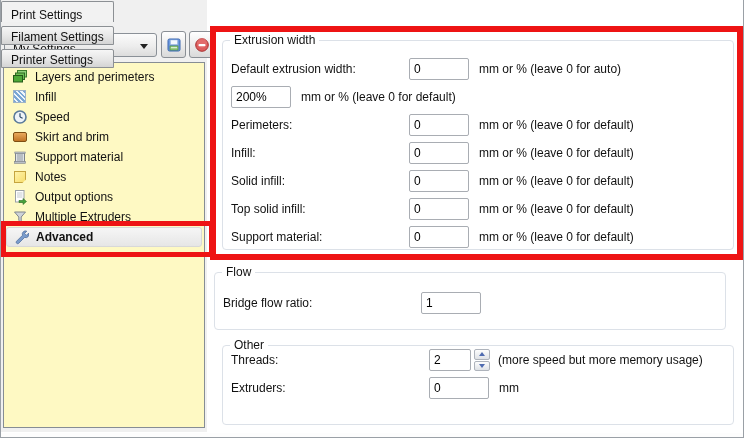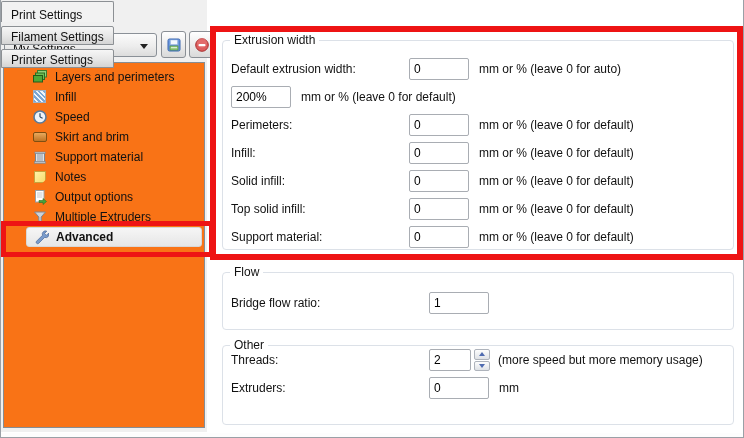--- a/index.html
+++ b/index.html
@@ -24,22 +24,22 @@
   .combo{position:absolute;left:4px;top:33px;width:153px;height:24px;border:1px solid #8a9097;
          border-radius:3px;background:linear-gradient(#fbfbfb,#ededed 55%,#dcdcdc);
          display:flex;align-items:flex-end;padding-left:8px;}
   .combo .arrow{position:absolute;right:8px;top:10px;width:0;height:0;
          border-left:4px solid transparent;border-right:4px solid transparent;border-top:5px solid #222;}
   .tool-btn{position:absolute;top:31px;width:25px;height:27px;border:1px solid #8a8f95;border-radius:3px;
          background:linear-gradient(#ffffff,#e9e9e9 60%,#dadada);display:flex;align-items:center;justify-content:center;}
   .tool-btn.save{left:161px;} .tool-btn.del{left:189px;}
 
   
-  .listbox{position:absolute;left:3px;top:62px;width:202px;height:366px;background:#f97316;
-           border:1px solid #868d94;padding-top:4px;padding-left:20px;}
+  .listbox{position:absolute;left:3px;top:62px;width:202px;height:366px;background:#fef9c3;
+           border:1px solid #868d94;padding-top:4px;}
   .litem{height:20px;display:flex;align-items:center;gap:7px;padding-left:6px;margin:0 2px;border-radius:3px;}
   .litem.selected{background:linear-gradient(#f6f6f6,#e6e6e6);border:1px solid #d8d8d8;height:20px;font-weight:bold;}
   .licon{width:16px;height:16px;flex:0 0 16px;display:inline-block;position:relative;}
 
   
   .ic-infill{width:13px;height:13px;margin:1px;border:1px solid #9fb3c8;
      background:repeating-linear-gradient(45deg,#7ba7d4 0,#7ba7d4 1.5px,#eef4fa 1.5px,#eef4fa 3.5px);}
   .ic-box{width:14px;height:10px;margin:3px 1px;border:1px solid #7e4e12;border-radius:2px;
      background:linear-gradient(#e9a95c,#c07425);}
   .ic-note{width:12px;height:12px;margin:2px;border:1px solid #c5a43e;
@@ -48,21 +48,21 @@
 
   
   .anno{position:absolute;border-style:solid;border-color:#ee1414;pointer-events:none;z-index:20;background:transparent;}
   .anno.adv{left:1px;top:221px;width:213px;height:36px;border-width:5px;}
   .anno.ext{left:210px;top:26px;width:533px;height:234px;border-width:6px;}
 
   
   .group{position:absolute;border:1px solid #dce1e8;border-radius:4px;background:#fff;}
   .group .gtitle{position:absolute;top:-8px;left:7px;background:#fff;padding:0 4px;}
   .g-ext{left:15px;top:40px;width:512px;height:210px;padding-top:14px;}
-  .g-flow{left:15px;top:272px;width:512px;height:58px;padding-top:16px;}
+  .g-flow{left:7px;top:272px;width:512px;height:58px;padding-top:16px;}
   .g-other{left:15px;top:345px;width:512px;height:80px;}
 
   .row{display:flex;align-items:center;height:28px;padding-left:8px;}
   .flabel{width:178px;flex:0 0 178px;}
   .g-flow .flabel,.g-other .flabel{width:198px;flex:0 0 198px;}
   .txt{width:60px;height:22px;border:1px solid #a9adb3;border-radius:2px;padding:1px 4px;
        font:12px "Liberation Sans",sans-serif;color:#000;background:#fff;}
   .txt.small{width:42px;}
   .hint{margin-left:10px;white-space:nowrap;}
   .hint.tight{margin-left:8px;}

